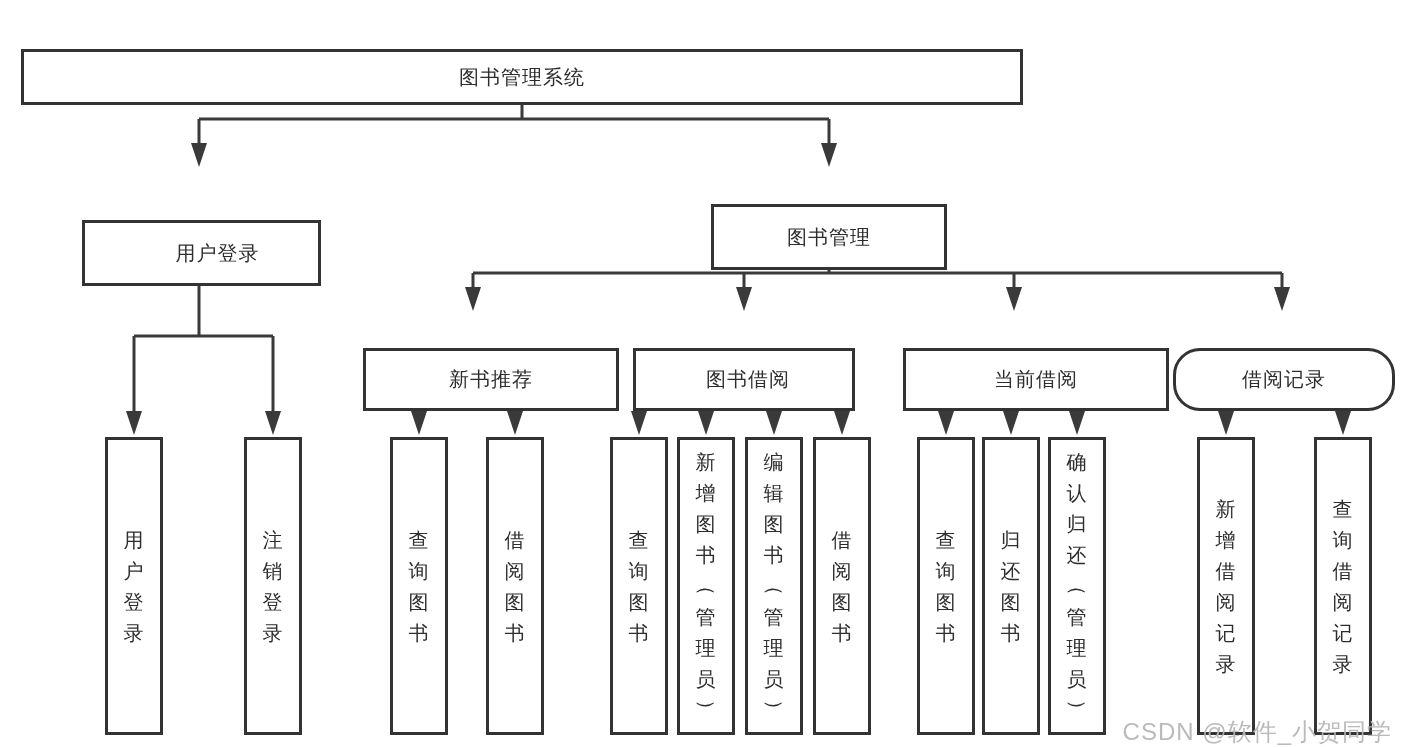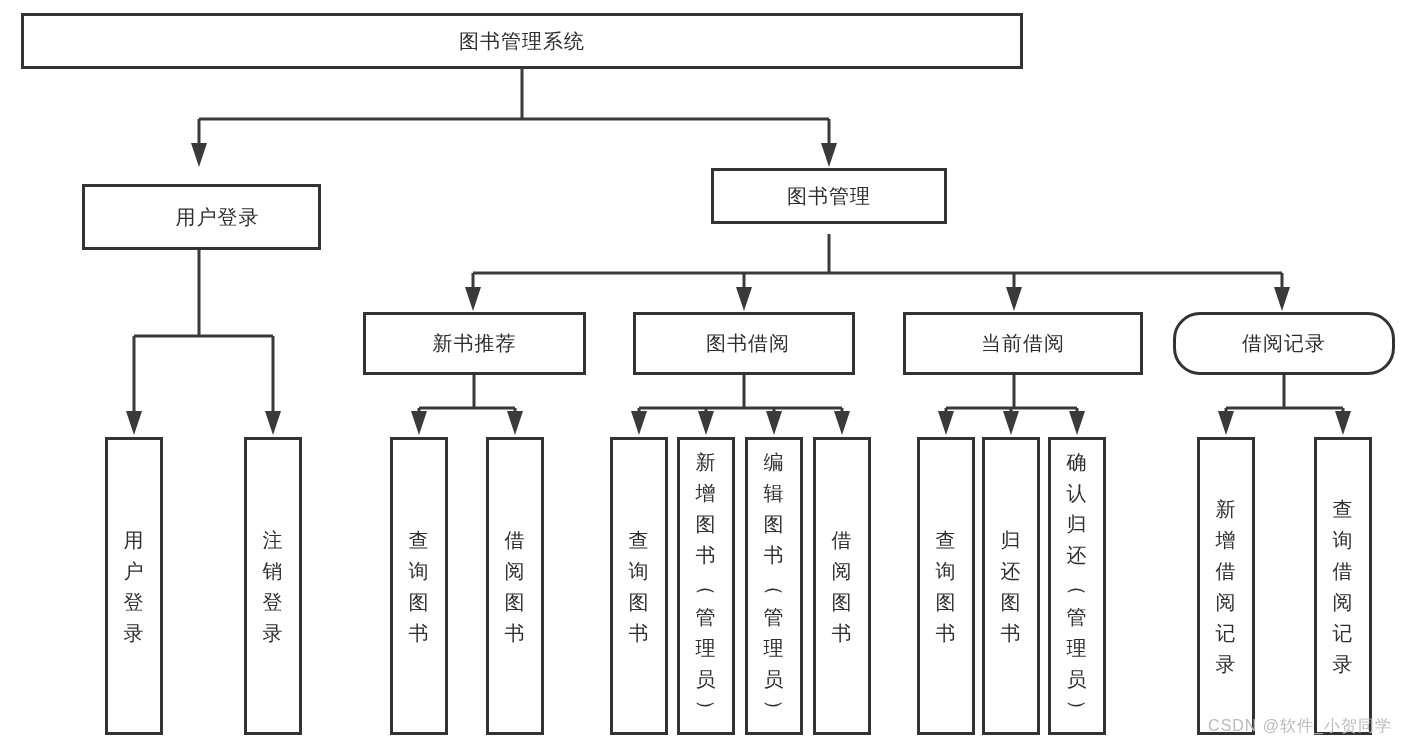--- a/index.html
+++ b/index.html
@@ -27,21 +27,21 @@
     border: 3px solid #333333;
     background: #ffffff;
     color: #2d2d2d;
     display: flex;
     align-items: center;
     justify-content: center;
     z-index: 2;
     font-size: 20px;
     letter-spacing: 1px;
   }
-  .hlabel { text-align: center; }
+  .hlabel { text-align: center; margin-top: 36px; }
   .leaf {
     top: 437px;
     height: 298px;
     width: 58px;
   }
   .vtext {
     display: flex;
     flex-direction: column;
     align-items: center;
     justify-content: center;
@@ -54,21 +54,21 @@
     height: 20px;
     line-height: 20px;
     text-align: center;
     font-size: 20px;
   }
   .vtext span.rot { transform: rotate(90deg); }
   #watermark {
     position: absolute;
     top: 716px;
     right: 13px;
-    font-size: 16px;
+    font-size: 24px;
     color: rgba(182,182,182,0.95);
     z-index: 5;
     letter-spacing: 1px;
     white-space: nowrap;
   }
   .stroke {
     stroke: #3a3a3a;
     stroke-width: 3;
     fill: none;
   }
@@ -108,31 +108,31 @@
     <polygon class="arrow" points="1335,411 1351,411 1343,435"></polygon>
   </svg>
 
   <div class="box hlabel" style="left:21px; top:13px; width:1002px; height:56px;">
     <span>图书管理系统</span>
   </div>
 
   <div class="box hlabel" style="left:82px; top:184px; width:239px; height:66px;padding-left:32px;">
     <span>用户登录</span>
   </div>
-  <div class="box hlabel" style="left:711px; top:168px; width:236px; height:56px;">
+  <div class="box hlabel" style="left:711px; top:168px; width:236px; height:66px;">
     <span>图书管理</span>
   </div>
 
-  <div class="box hlabel" style="left:363px; top:312px; width:223px; height:63px;">
+  <div class="box hlabel" style="left:363px; top:312px; width:256px; height:63px;">
     <span>新书推荐</span>
   </div>
   <div class="box hlabel" style="left:633px; top:312px; width:222px; height:63px;padding-left:8px;">
     <span>图书借阅</span>
   </div>
-  <div class="box hlabel" style="left:903px; top:312px; width:240px; height:63px;">
+  <div class="box hlabel" style="left:903px; top:312px; width:266px; height:63px;">
     <span>当前借阅</span>
   </div>
   <div class="box hlabel" style="left:1173px; top:312px; width:222px; height:63px;border-radius:27px;">
     <span>借阅记录</span>
   </div>
 
   <div class="box leaf" style="left:105px;">
     <div class="vtext">
         <span>用</span>
         <span>户</span>

